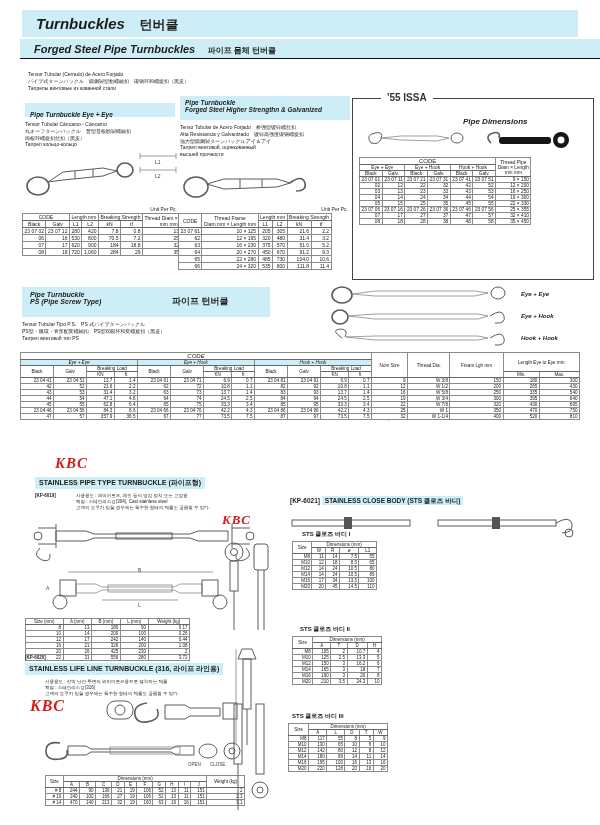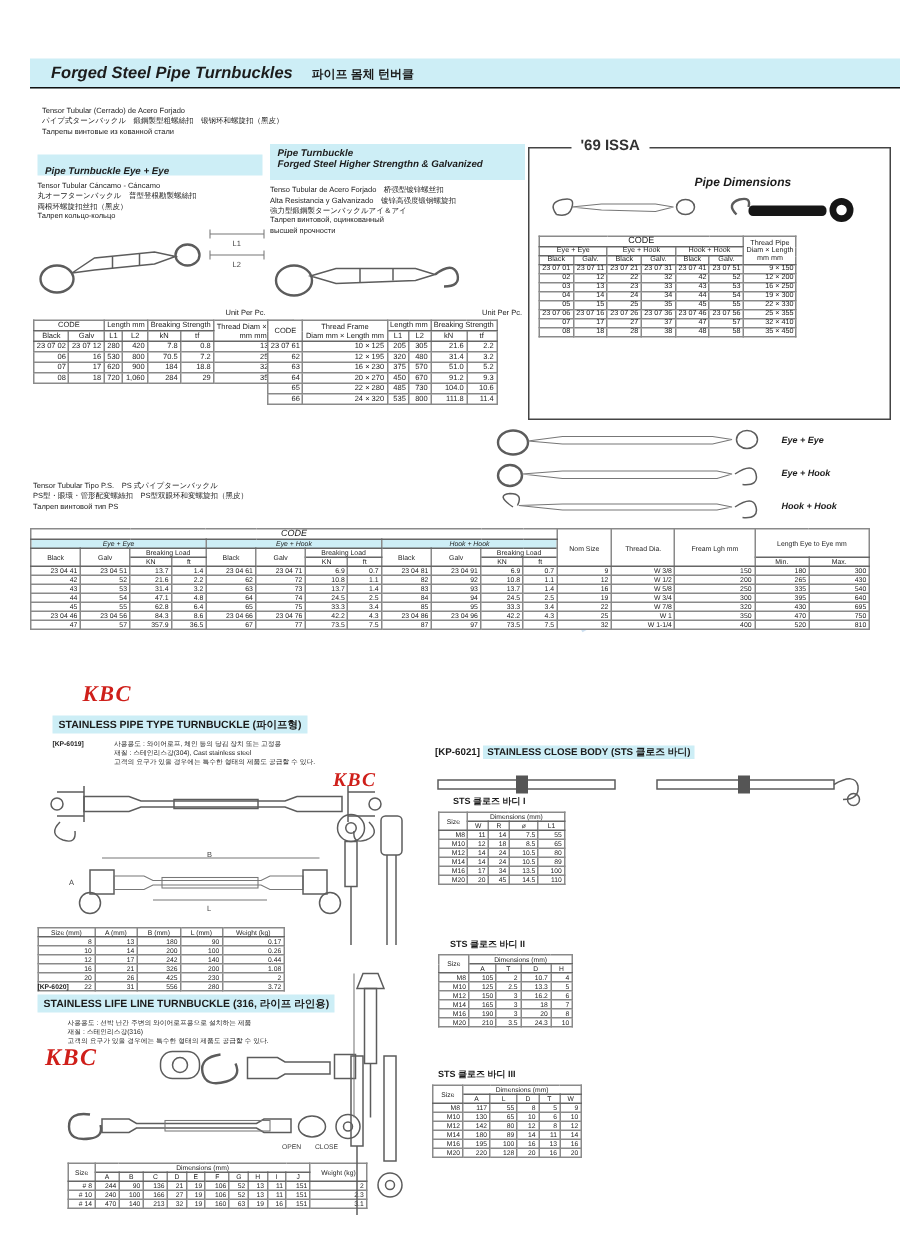--- a/index.html
+++ b/index.html
@@ -26,20 +26,24 @@
   .st2{stroke:#5c5c5c;fill:none;stroke-width:1;}
   .thin{stroke:#777;stroke-width:0.7;fill:none;}
   .wm{color:rgba(110,160,210,0.35);font-size:26px;font-weight:bold;transform:rotate(-30deg);}
   .ttl-rule{border-bottom:1.6px solid #111;}
 </style>
 </head>
 <body>
 
 <div class="page">
 
+  <div class="abs cy" style="left:22px;top:10px;width:556px;height:27px;">
+    <span class="bi" style="font-size:15px;margin-left:14px;line-height:27px;">Turnbuckles</span>
+    <span class="b" style="font-size:13px;margin-left:10px;">턴버클</span>
+  </div>
 
   <div class="abs cy ttl-rule" style="left:20px;top:39px;width:599px;height:19px;">
     <span class="bi" style="font-size:11px;margin-left:14px;line-height:19px;">Forged Steel Pipe Turnbuckles</span>
     <span class="b" style="font-size:8px;margin-left:8px;">파이프 몸체 턴버클</span>
   </div>
 
   <div class="abs tiny" style="left:28px;top:71px;width:280px;">
     <div>Tensor Tubular (Cerrado) de Acero Forjado</div>
     <div>パイプ式ターンバックル　鍛鋼製型粗螺絲扣　锻钢环和螺旋扣（黑皮）</div>
     <div>Талрепы винтовые из кованной стали</div>
@@ -221,21 +225,21 @@
           <td>24 × 320</td>
           <td>535</td>
           <td>800</td>
           <td>111.8</td>
           <td>11.4</td>
         </tr>
       </tbody>
   </table>
 
   <div class="abs issabox" style="left:352px;top:98px;width:240px;height:180px;">
-    <div class="abs" style="left:28px;top:-7px;background:#fff;padding:0 6px;font-size:10px;font-weight:bold;color:#333;">'69 ISSA</div>
+    <div class="abs" style="left:28px;top:-7px;background:#fff;padding:0 6px;font-size:10px;font-weight:bold;color:#333;">'55 ISSA</div>
     <div class="abs bi" style="left:110px;top:18px;font-size:8px;">Pipe Dimensions</div>
     <div class="abs" style="left:12px;top:26px;">
       <svg width="100" height="28" viewBox="0 0 100 28">
         <path class="st2" d="M6 18 q-6 -8 4 -10 q9 -2 6 6 q-2 6 -10 4"></path>
         <path class="thin" d="M16 13 L36 11 L72 11 L84 13 L72 16 L36 15 Z"></path>
         <ellipse class="st2" cx="92" cy="13" rx="6" ry="5"></ellipse>
       </svg>
     </div>
     <div class="abs" style="left:128px;top:28px;">
       <svg width="100" height="26" viewBox="0 0 100 26">
@@ -341,20 +345,25 @@
             <td>28</td>
             <td>38</td>
             <td>48</td>
             <td>58</td>
             <td>35 × 450</td>
           </tr>
         </tbody>
     </table>
   </div>
 
+  <div class="abs cy" style="left:22px;top:287px;width:248px;height:30px;">
+    <div class="bi" style="font-size:7px;margin-left:8px;margin-top:4px;">Pipe Turnbuckle</div>
+    <div class="bi" style="font-size:7px;margin-left:8px;">PS (Pipe Screw Type)</div>
+    <div class="abs b" style="left:150px;top:8px;font-size:9px;">파이프 턴버클</div>
+  </div>
   <div class="abs tiny" style="left:22px;top:321px;width:250px;">
     <div>Tensor Tubular Tipo P.S.　PS 式パイプターンバックル</div>
     <div>PS型・眼環・管形配変螺絲扣　PS型双眼环和変螺旋扣（黑皮）</div>
     <div>Талреп винтовой тип PS</div>
   </div>
   <div class="abs" style="left:330px;top:283px;width:250px;">
     <div style="display:flex;align-items:center;height:22px;">
       <svg width="185" height="20" viewBox="0 0 185 20">
         <ellipse class="st" cx="12" cy="11" rx="10" ry="8"></ellipse>
         <path class="thin" d="M22 10 L45 7 L145 7 L158 9 L145 12 L45 12 Z"></path>

